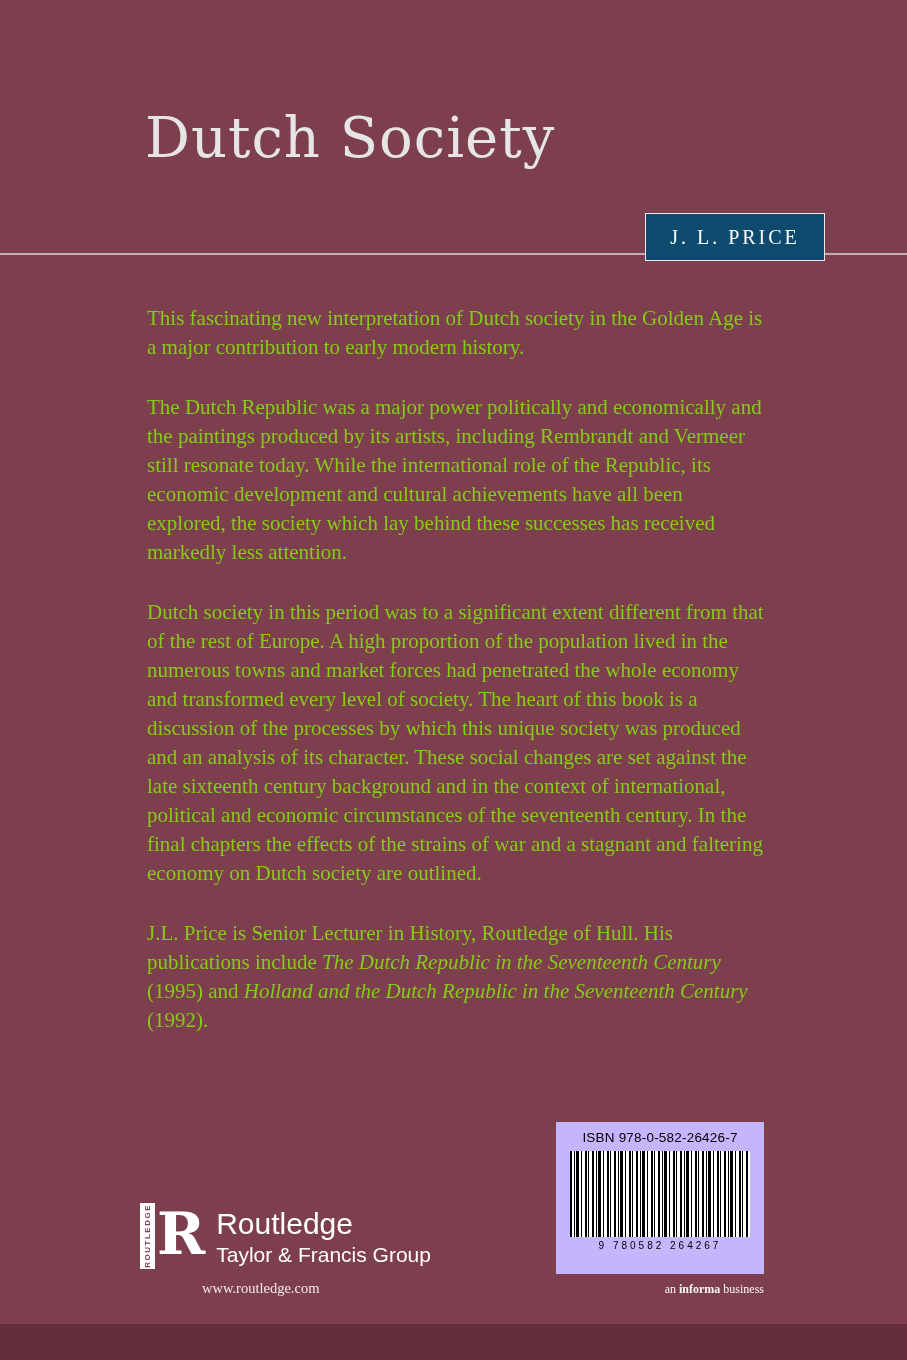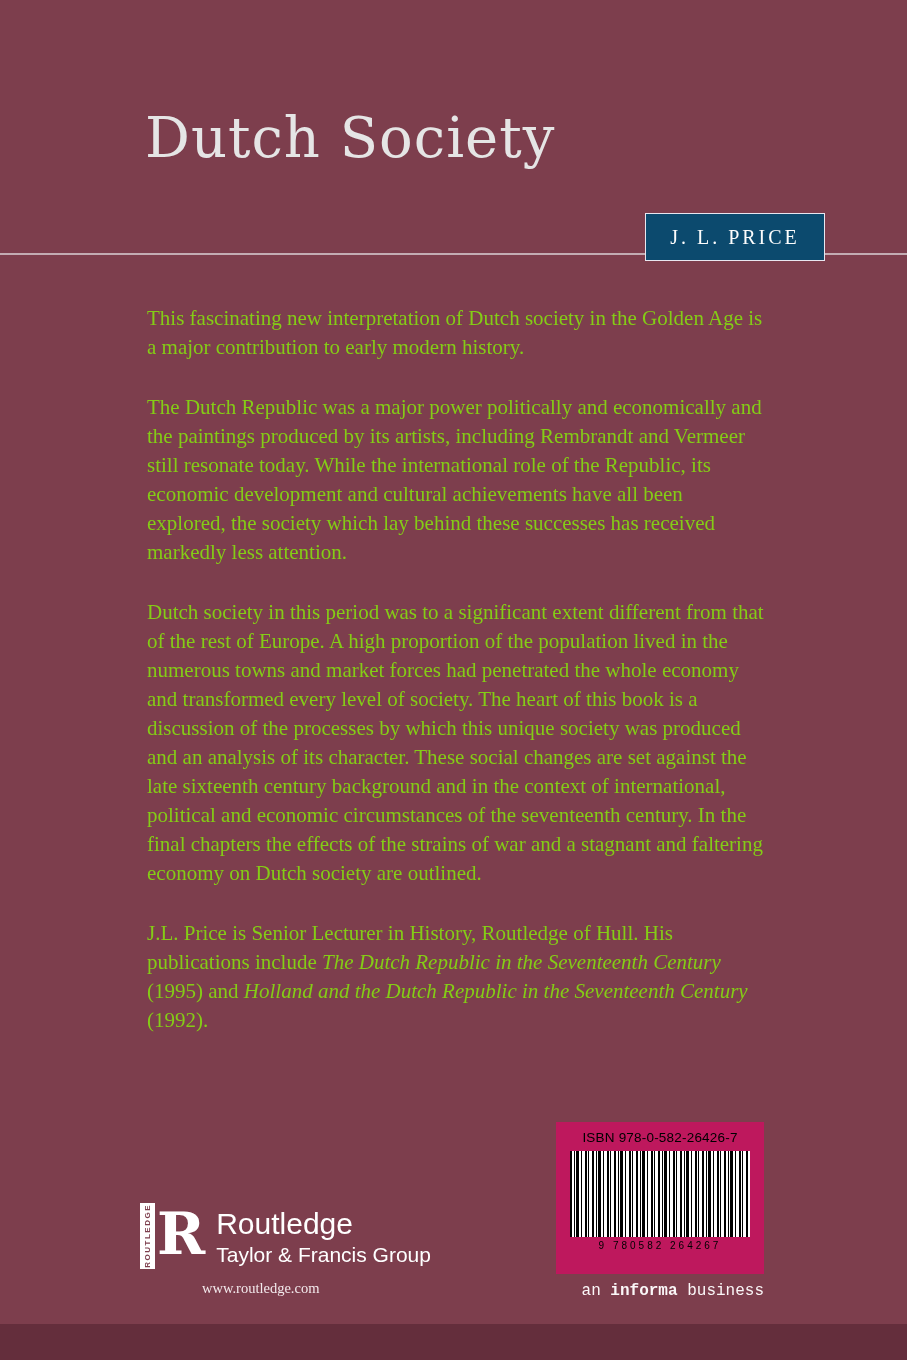--- a/index.html
+++ b/index.html
@@ -35,40 +35,40 @@
   .body-text p { margin:0 0 31px 0; }
   .body-text em { }
   
   .credit {
     position:absolute; left:147px; top:1103px; width:402px;
     font-size:16.5px; line-height:21px; color:#f6f0ed;
   }
   
   .isbn-box {
     position:absolute; left:556px; top:1122px; width:208px; height:152px;
-    background:#be185d; color:#000; box-sizing:border-box;
+    background:#c4b5fd; color:#000; box-sizing:border-box;
     display:flex; flex-direction:column; align-items:center;
     font-family:"Liberation Sans", sans-serif;
   }
   .isbn-label { margin-top:8px; font-size:13.5px; letter-spacing:.2px; }
   .barcode {
     margin-top:6px; width:180px; height:86px;
     background:repeating-linear-gradient(90deg,
       #000 0px,#000 2px, #fff 2px,#fff 4px,
       #000 4px,#000 5px, #fff 5px,#fff 6px,
       #000 6px,#000 9px, #fff 9px,#fff 11px,
       #000 11px,#000 12px, #fff 12px,#fff 15px,
       #000 15px,#000 17px, #fff 17px,#fff 18px,
       #000 18px,#000 19px, #fff 19px,#fff 22px);
   }
   .isbn-digits { margin-top:3px; font-size:10px; letter-spacing:3px; }
   
   .informa {
     position:absolute; left:556px; top:1282px; width:208px; text-align:right;
-    font-family:Liberation Mono, monospace; font-size:16px; color:#fbf7f8;
+    font-family:Liberation Serif, serif; font-size:12px; color:#fbf7f8;
   }
   .informa b { font-weight:bold; }
   
   .logo { position:absolute; left:140px; top:1203px; display:flex; gap:11px; }
   .logo-mark { display:flex; align-items:flex-start; }
   .logo-strip {
     width:15px; height:66px; background:#ffffff;
     display:flex; align-items:center; justify-content:center;
   }
   .logo-strip span {

